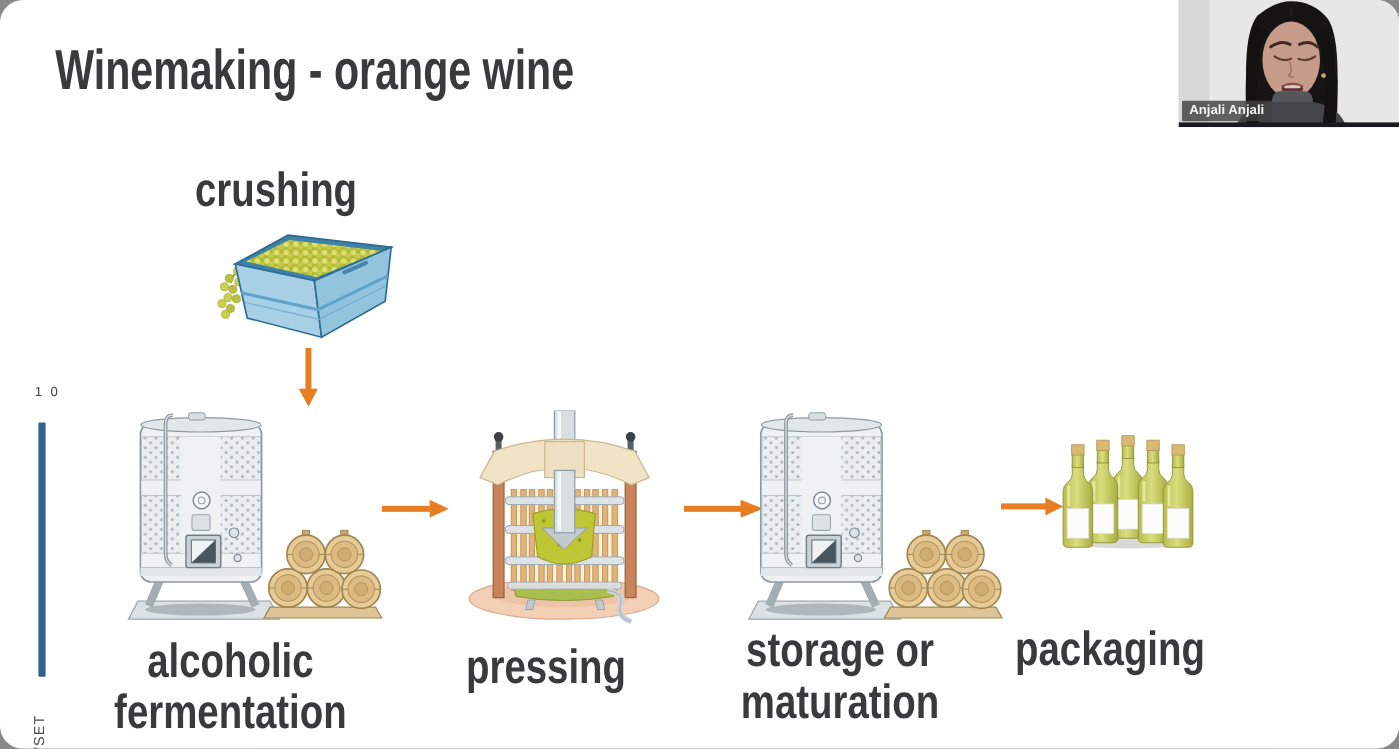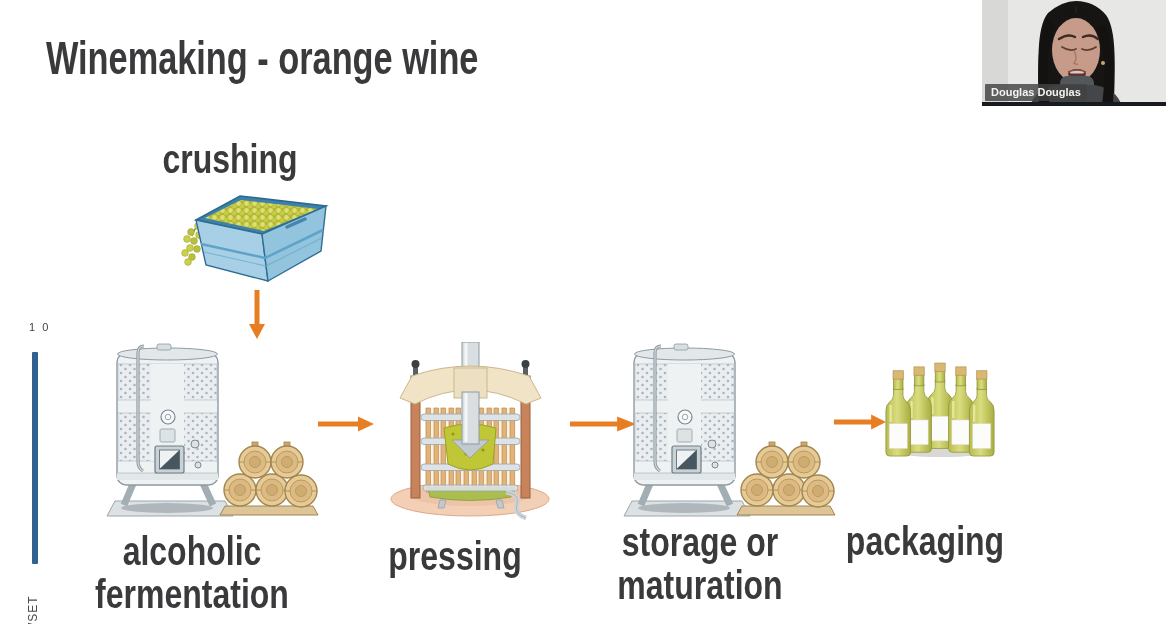--- a/index.html
+++ b/index.html
@@ -1,17 +1,17 @@
 <!DOCTYPE html>
 <html><head>
 <meta charset="utf-8">
 <style>
   html,body{margin:0;padding:0;background:#888;}
   .stage{position:relative;width:1166px;height:624px;background:#FFFFFF;overflow:hidden;
-         font-family:"Liberation Sans", sans-serif;}
+         font-family:"Liberation Sans", sans-serif;border-radius:19px;}
   .slide-title{position:absolute;left:46px;top:32px;font-size:47px;font-weight:bold;color:#3A3A3C;
          white-space:nowrap;transform:scaleX(0.73);transform-origin:0 0;line-height:1.1;}
   .page-num{position:absolute;left:29px;top:321px;font-size:11px;color:#3F3F41;letter-spacing:2px;}
   .accent-bar{position:absolute;left:32px;top:352px;width:6px;height:212px;background:#31618F;border-radius:1px;}
   .wset{position:absolute;left:26px;top:588px;height:46px;writing-mode:vertical-rl;transform:rotate(180deg);
          font-size:12px;color:#4A4A4A;letter-spacing:1px;}
   .step-label{position:absolute;font-size:40px;font-weight:bold;color:#3A3A3C;text-align:center;
          line-height:43px;transform:scaleX(0.8);transform-origin:50% 0;white-space:nowrap;}
   .step-label span{display:block;}
   .art{position:absolute;}
@@ -241,16 +241,16 @@
       <rect x="88" y="70.5" width="14" height="3" rx="1.5" fill="#E8DDD3" opacity="0.9"></rect>
       <path d="M86,72 q9,-4 18,0" stroke="#8A5147" stroke-width="1.5" fill="none"></path>
       <rect x="84" y="76" width="20" height="14" fill="#B5826F"></rect>
       <rect x="78" y="76" width="34" height="16" rx="7" fill="#53565A"></rect>
       <path d="M48,106 Q54,88 76,85 L112,85 Q134,88 140,106 Z" fill="#44464A"></path>
       <path d="M57,106 C55,66 56,36 66,20 L74,26 C64,45 64,75 68,106 Z" fill="#141210"></path>
       <path d="M122,24 C131,40 133,70 131,106 L120,106 C124,75 124,48 114,28 Z" fill="#141210"></path>
       <circle cx="121" cy="63" r="2" fill="#C8A668"></circle>
       <rect y="102" width="184" height="4" fill="#171B20"></rect>
     </svg>
-    <div class="nametag">Douglas Douglas</div>
+    <div class="nametag">Anjali Anjali</div>
   </div>
 
 </div>
 
 </body></html>

